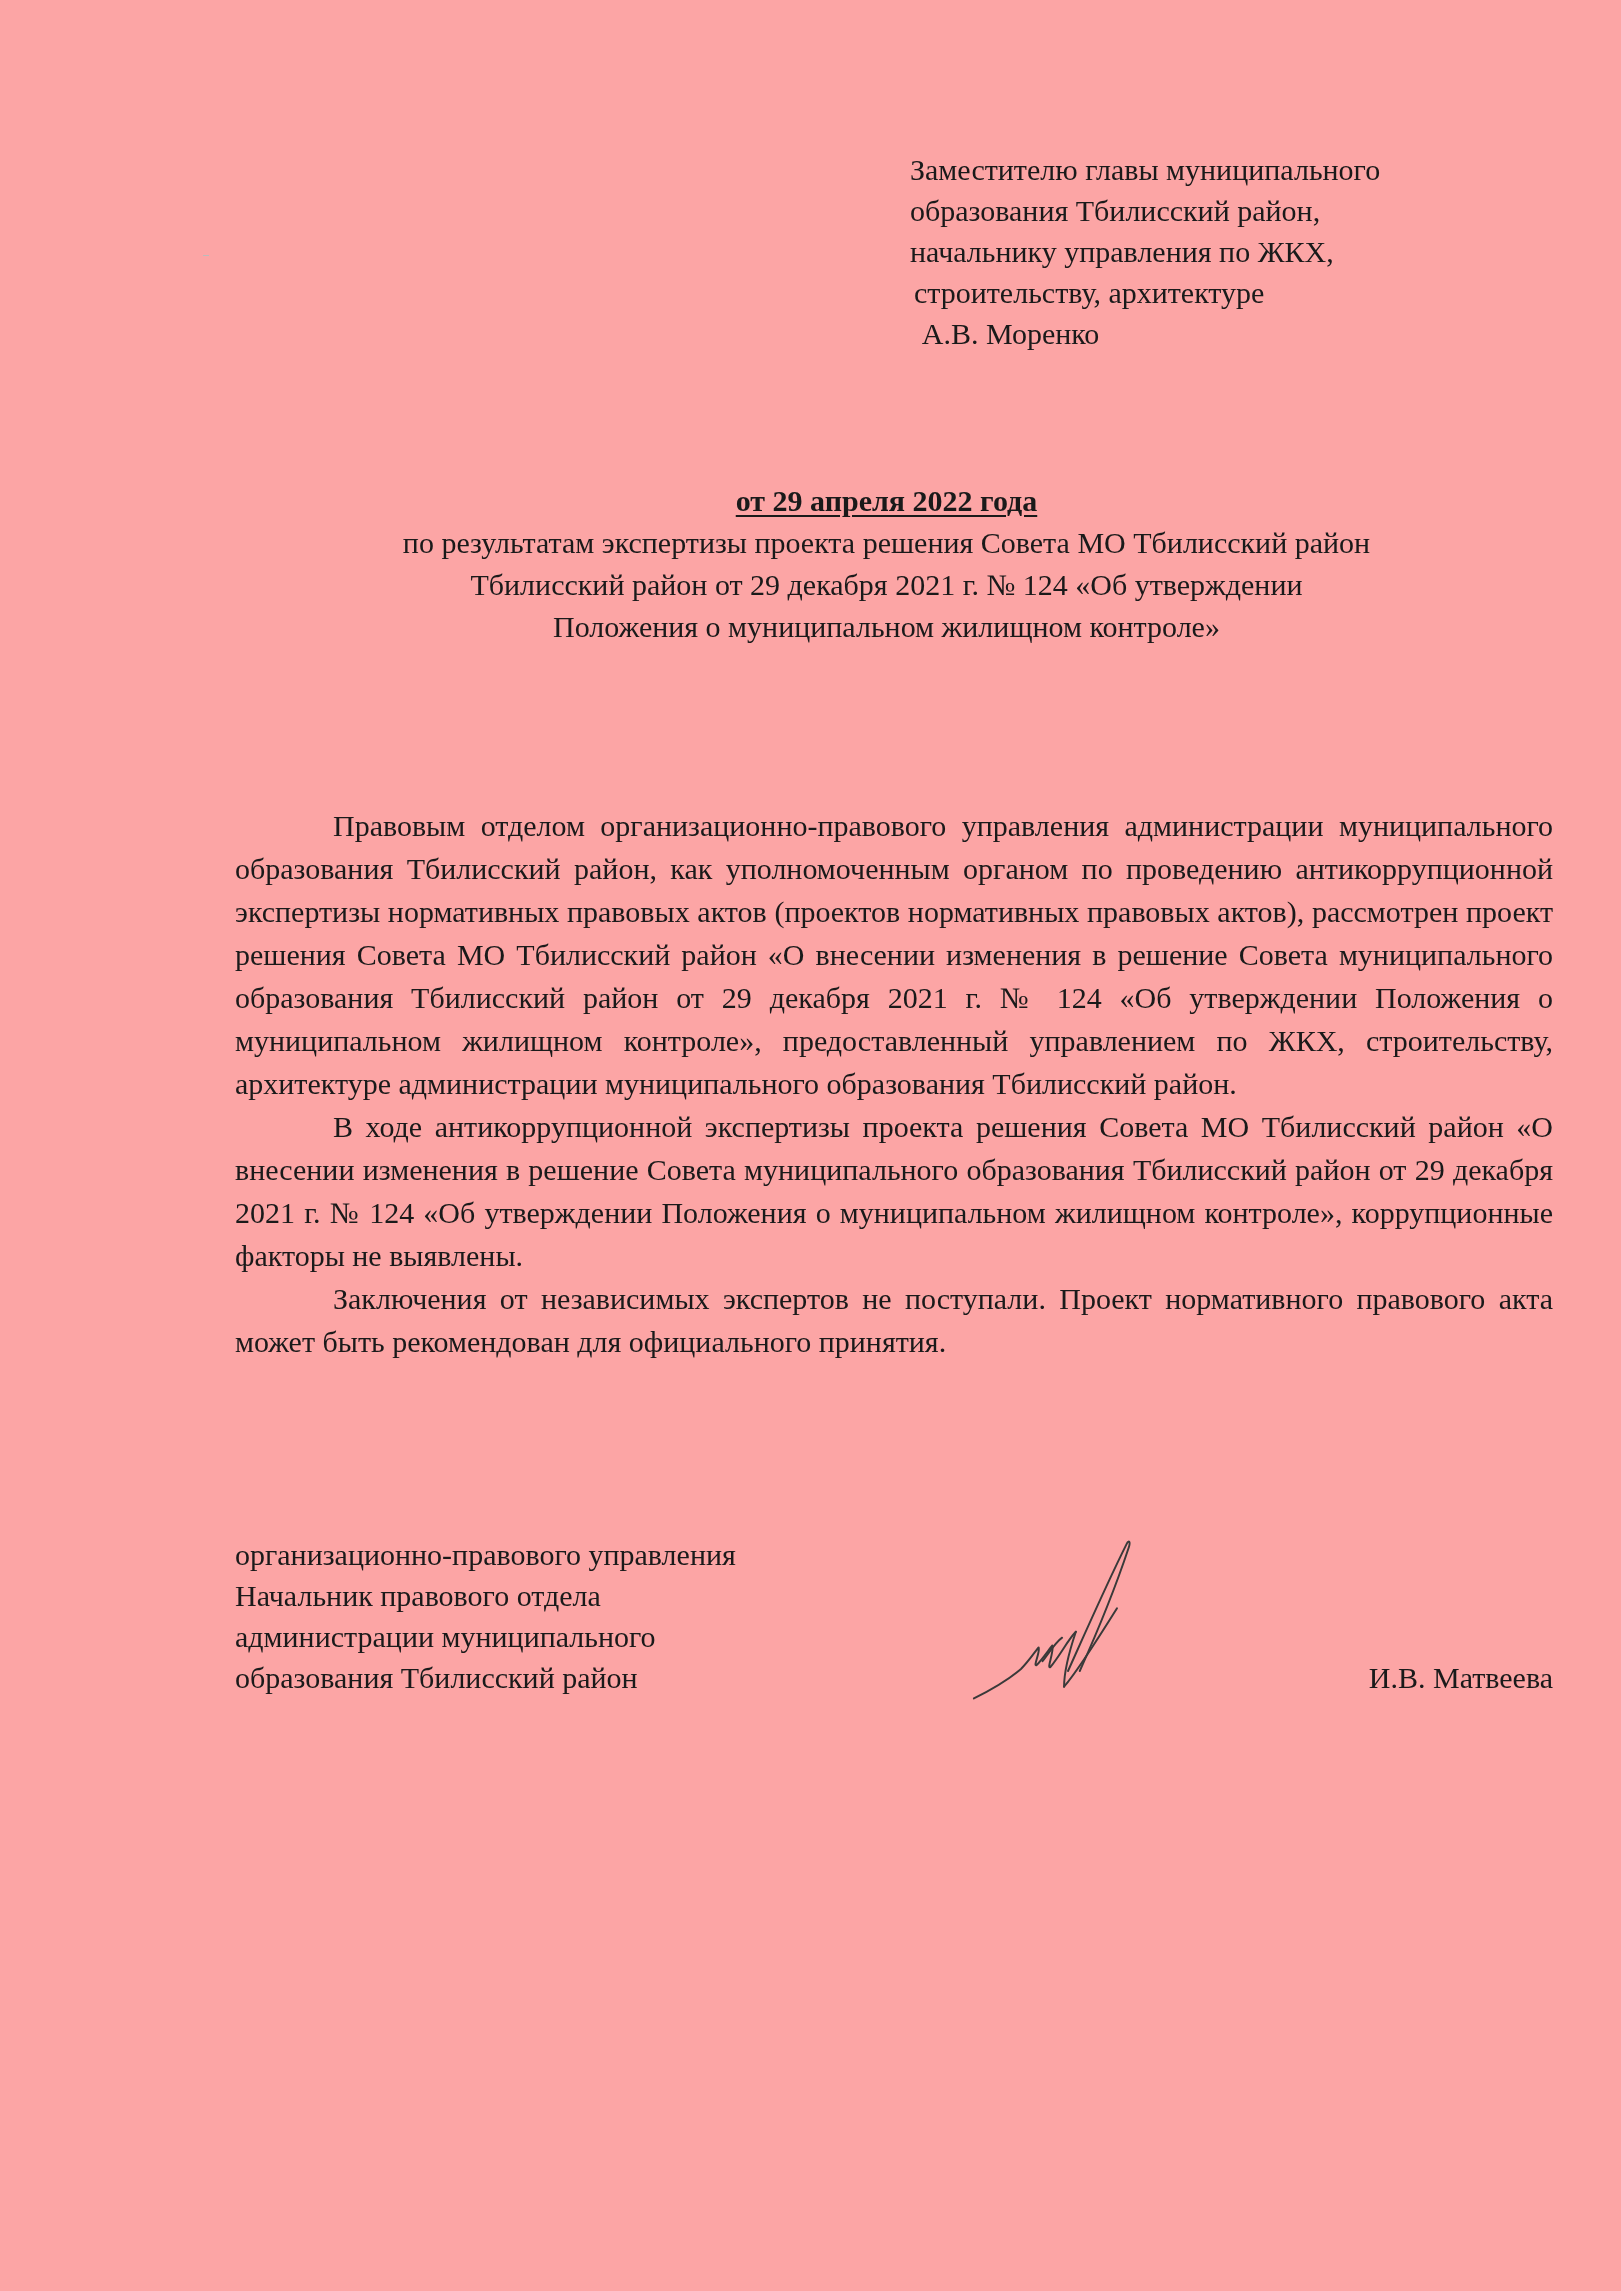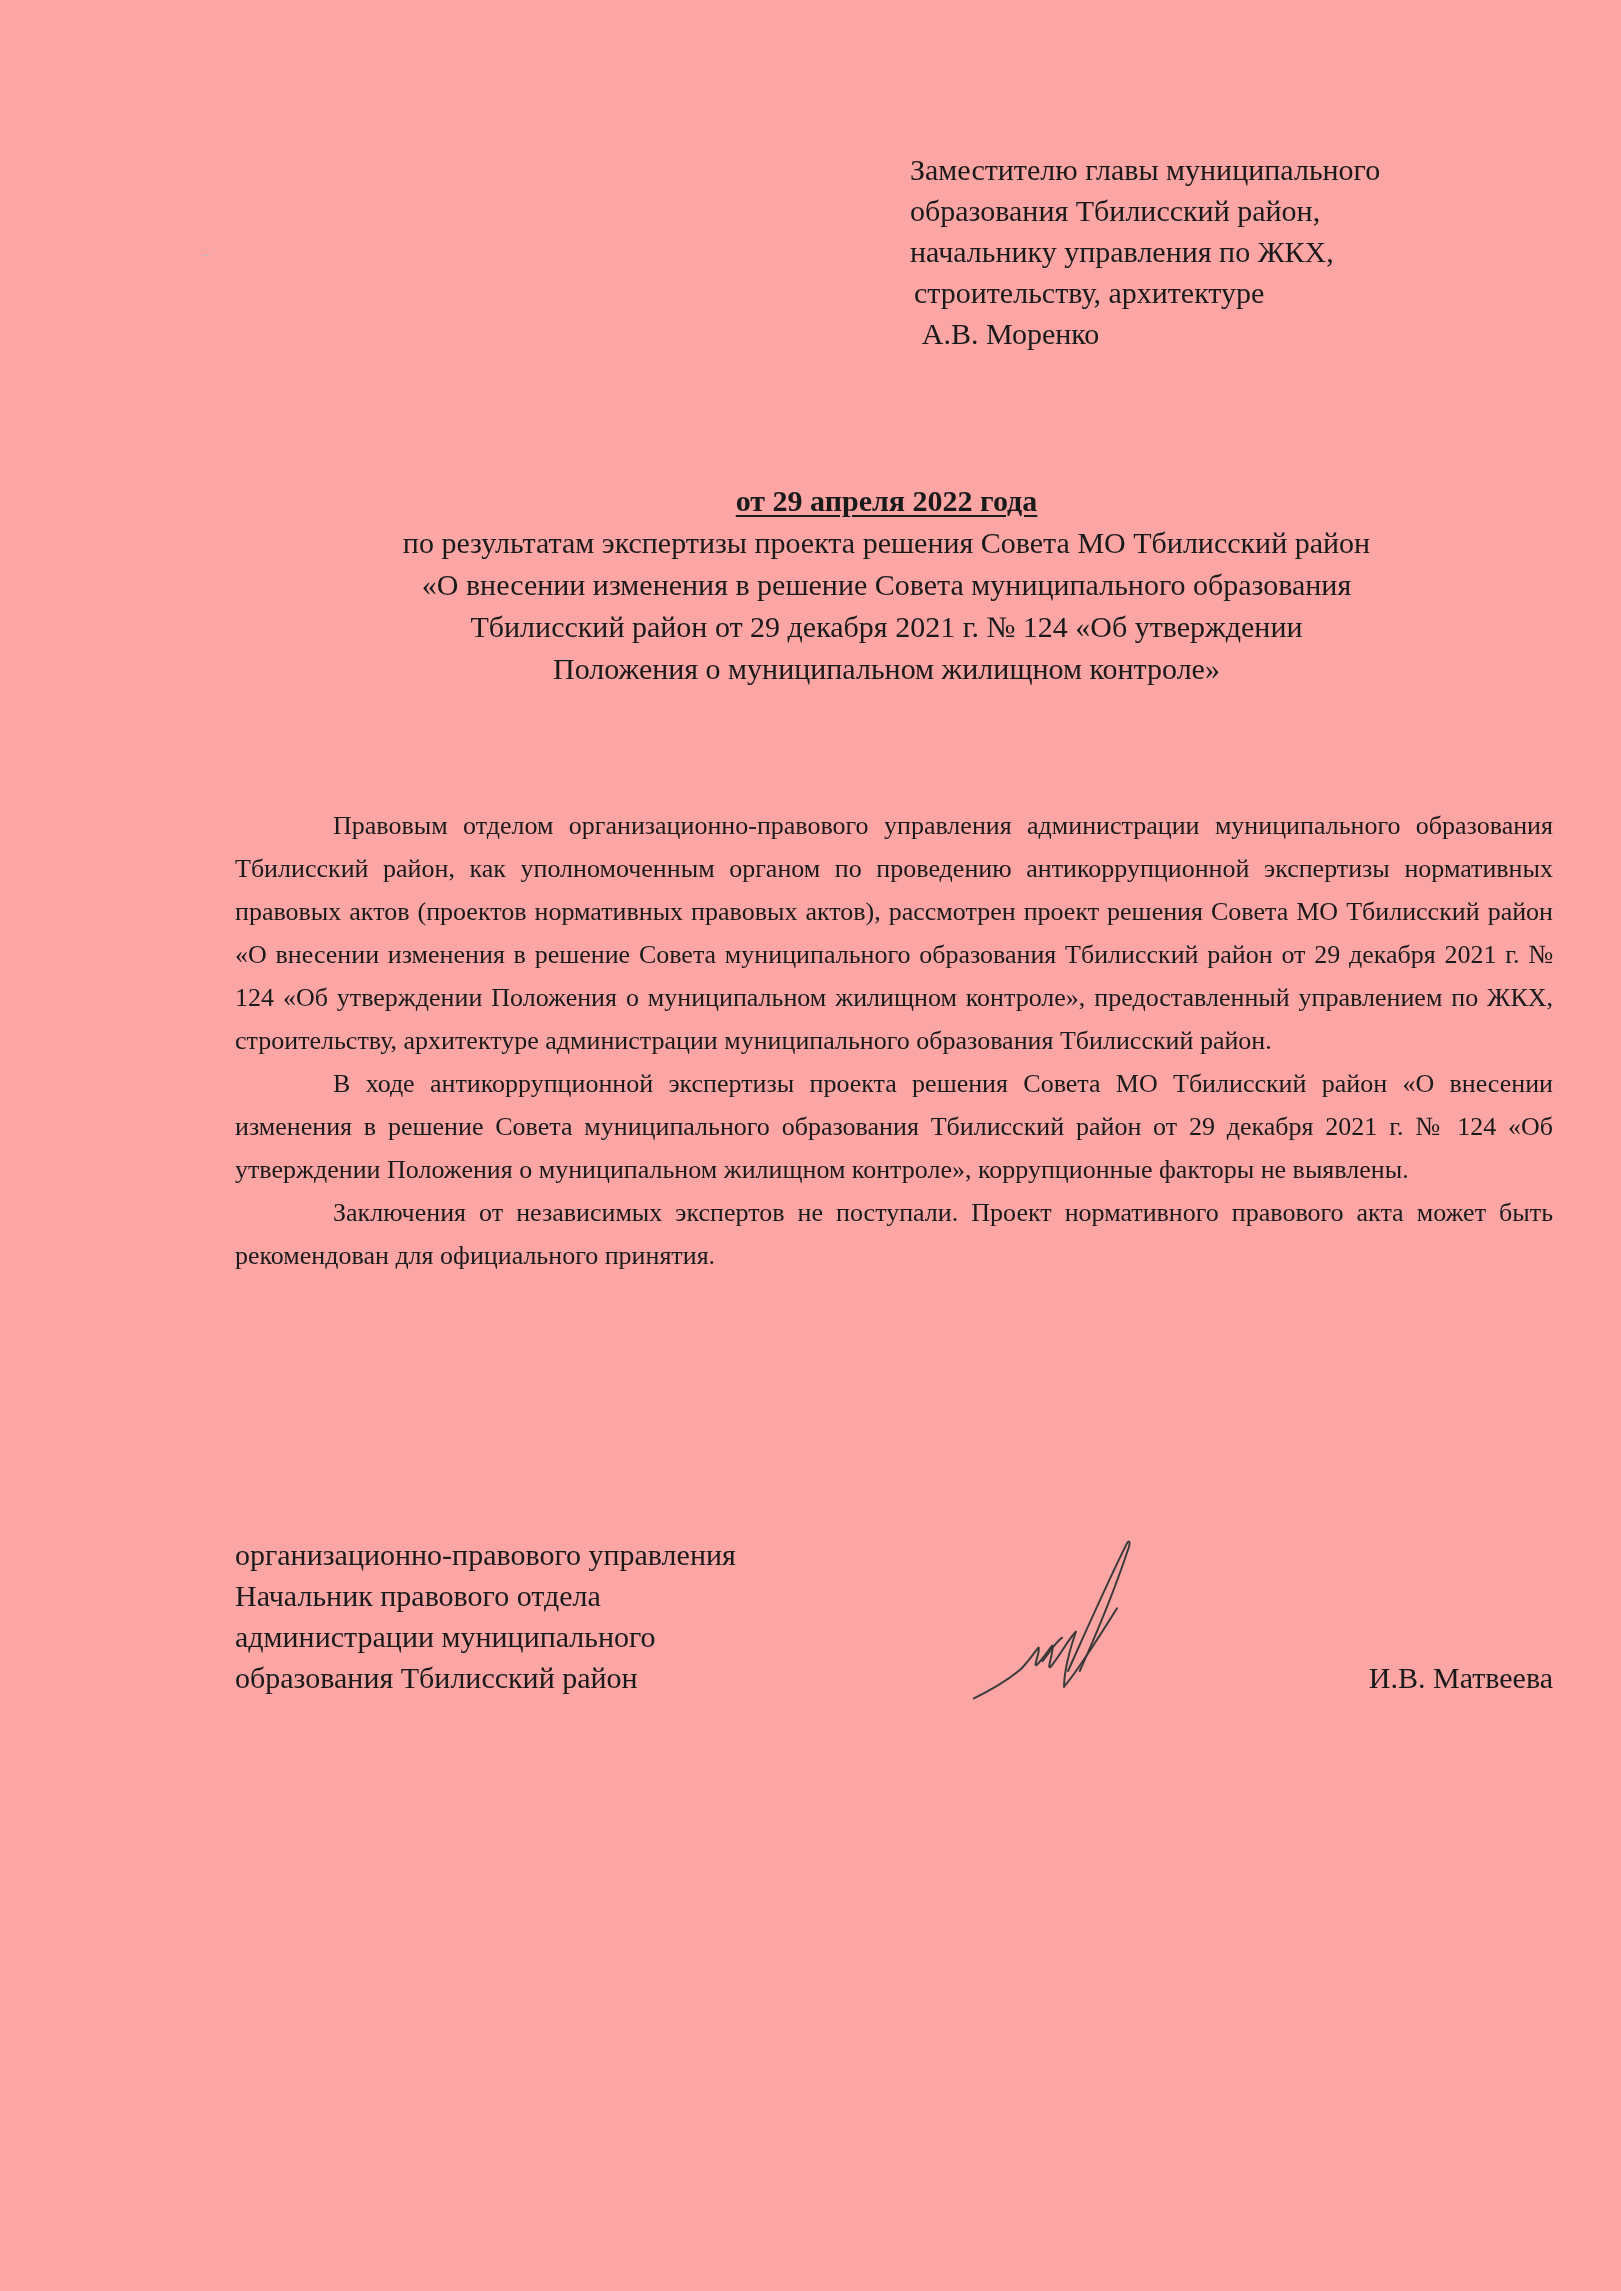--- a/index.html
+++ b/index.html
@@ -55,21 +55,21 @@
       text-decoration-thickness: 2px;
       text-underline-offset: 3.9px;
     }
     .title-block .subtitle-line { display: block; white-space: nowrap; }
 
     .body-text {
       position: absolute;
       left: 235px;
       top: 804px;
       width: 1318px;
-      font-size: 26px;
+      font-size: 30px;
       line-height: 43px;
     }
     .body-text p {
       margin: 0;
       text-align: justify;
       text-indent: 98px;
     }
 
     .signature-block {
       position: absolute;
@@ -121,21 +121,20 @@
     <span class="line">Заместителю главы муниципального</span>
     <span class="line">образования Тбилисский район,</span>
     <span class="line">начальнику управления по ЖКХ,</span>
     <span class="line indent1">строительству, архитектуре</span>
     <span class="line indent2">А.В. Моренко</span>
   </div>
 
   <div class="title-block">
     <span class="doc-date">от 29 апреля 2022 года</span>
     <span class="subtitle-line">по результатам экспертизы проекта решения Совета МО Тбилисский район</span>
-    <span class="subtitle-line">«О внесении изменения в решение Совета муниципального образования</span>
     <span class="subtitle-line">Тбилисский район от 29 декабря 2021 г. № 124 «Об утверждении</span>
     <span class="subtitle-line">Положения о муниципальном жилищном контроле»</span>
   </div>
 
   <div class="body-text">
     <p>Правовым отделом организационно-правового управления администрации муниципального образования Тбилисский район, как уполномоченным органом по проведению антикоррупционной экспертизы нормативных правовых актов (проектов нормативных правовых актов), рассмотрен проект решения Совета МО Тбилисский район «О внесении изменения в решение Совета муниципального образования Тбилисский район от 29 декабря 2021 г. № 124 «Об утверждении Положения о муниципальном жилищном контроле», предоставленный управлением по ЖКХ, строительству, архитектуре администрации муниципального образования Тбилисский район.</p>
     <p>В ходе антикоррупционной экспертизы проекта решения Совета МО Тбилисский район «О внесении изменения в решение Совета муниципального образования Тбилисский район от 29 декабря 2021 г. № 124 «Об утверждении Положения о муниципальном жилищном контроле», коррупционные факторы не выявлены.</p>
     <p>Заключения от независимых экспертов не поступали. Проект нормативного правового акта может быть рекомендован для официального принятия.</p>
   </div>
 

